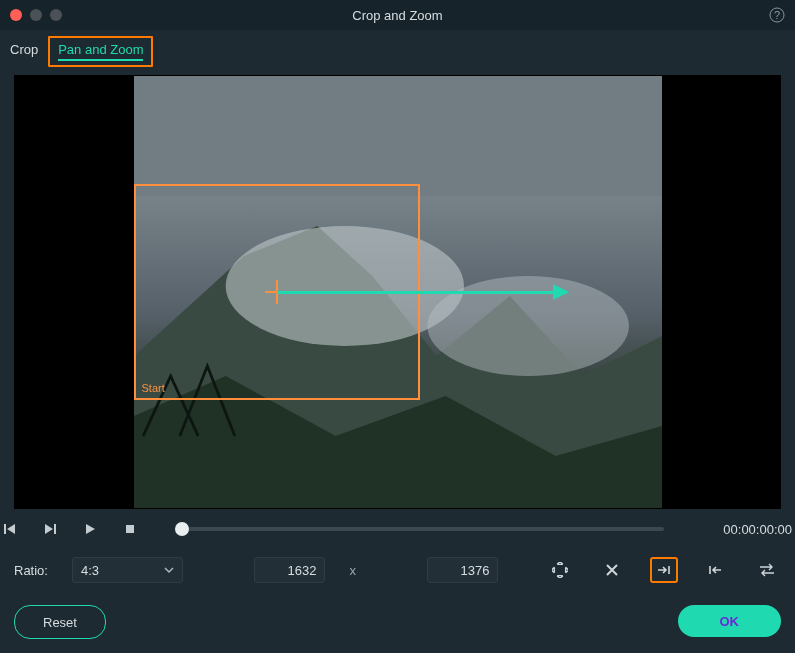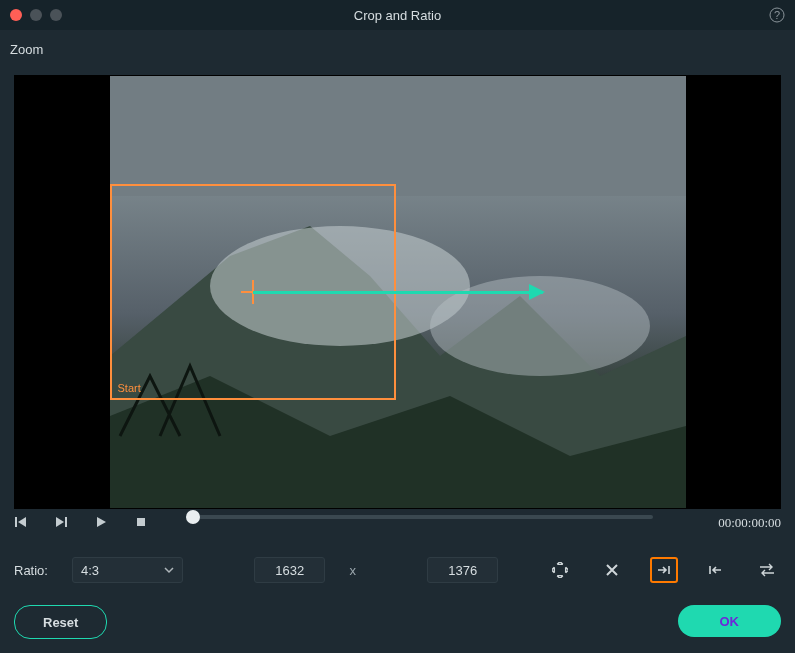--- a/index.html
+++ b/index.html
@@ -18,21 +18,21 @@
   .help { position:absolute; right:10px; top:7px; color:var(--muted); cursor:pointer; }
   .tabs { display:flex; gap:0; padding:6px 0 0 0; }
   .tab { padding:6px 10px 10px; color:var(--text); cursor:pointer; position:relative; }
   .tab.active { color:var(--accent); }
   .tab.active::after { content:""; position:absolute; left:8px; right:8px; bottom:4px;
                        height:2px; background:var(--accent); }
   .tab-highlight { border:2px solid var(--highlight-border); border-radius:1px;
                    padding:4px 8px 8px; color:var(--accent); }
   .stage { margin:8px 14px 0; height:434px; background:#000; display:flex;
            align-items:center; justify-content:center; position:relative; }
-  .video { width:576px; height:432px; position:relative; overflow:hidden;
+  .video { width:528px; height:432px; position:relative; overflow:hidden;
            background:linear-gradient(#6f7a80 0%,#6f7a80 25%,#7a868c 25%,#566069 55%,
                      #2e3b33 75%,#1e2a20 100%); }
   
   .video svg { position:absolute; inset:0; width:100%; height:100%; }
   .frame { position:absolute; border:2px solid; }
   .frame-start { left:0; top:108px; width:286px; height:216px; border-color:var(--orange);}
   .frame-end   { left:290px; top:108px; width:286px; height:216px; border-color:var(--accent);}
   .lbl { position:absolute; left:6px; bottom:4px; font-size:11px; }
   .frame-start .lbl { color:var(--orange); }
   .frame-end .lbl   { color:var(--accent); }
@@ -47,68 +47,69 @@
   .arrow::after{ content:""; position:absolute; right:-2px; top:-7px;
     border-left:16px solid var(--accent); border-top:8px solid transparent;
     border-bottom:8px solid transparent; }
   
   .br { position:absolute; width:14px; height:14px; border:2px solid currentColor; }
   .tl{top:-2px;left:-2px;border-right:none;border-bottom:none;}
   .tr{top:-2px;right:-2px;border-left:none;border-bottom:none;}
   .bl{bottom:-2px;left:-2px;border-right:none;border-top:none;}
   .brr{bottom:-2px;right:-2px;border-left:none;border-top:none;}
   .frame-start .br{color:var(--orange);} .frame-end .br{color:var(--accent);}
-  .transport { display:flex; align-items:flex-start; gap:26px; margin:6px 14px 0;
-               height:28px;font-family:Liberation Serif, serif; }
+  .transport { display:flex; align-items:center; gap:26px; margin:6px 3px 0;
+               height:28px; }
   .tbtn { color:#c4ccd0; cursor:pointer; display:flex; }
   .tslider { flex:1; height:4px; background:#3a4850; border-radius:2px; position:relative;
              margin:0 12px; }
   .tslider .thumb { position:absolute; left:0; top:-5px; width:14px; height:14px;
                     border-radius:50%; background:#e9eef0; }
   .timecode { color:var(--text); font-variant-numeric:tabular-nums; min-width:90px;
               text-align:right; }
   .ratio-row { display:flex; align-items:center; gap:24px; margin:14px 14px 0; }
   .ratio-row .label { color:var(--text); }
   .select, .numbox { background:#232f37; border:1px solid #2f3c44; height:26px;
                      border-radius:3px; color:var(--text); display:flex;
                      align-items:center; padding:0 8px; }
   .select{width:112px;justify-content:space-between;cursor:pointer;}
-  .numbox{width:72px;justify-content:center;margin-left:47px;}
+  .numbox{width:72px;justify-content:flex-end;margin-left:47px;}
   .x { color:var(--muted); }
   .spacer{flex:1;}
   .iconbtn { width:28px; height:26px; display:flex; align-items:center;
              justify-content:center; color:#cfd6d9; cursor:pointer; border-radius:3px; }
   .iconbtn.boxed { border:2px solid var(--highlight-border); }
   .footer { position:absolute; bottom:14px; left:14px; right:14px; display:flex;
             justify-content:space-between; }
   .btn { height:32px; border-radius:16px; padding:16px 28px; display:flex;
-         align-items:center; cursor:pointer; font-size:13px;font-weight:bold; }
+         align-items:center; cursor:pointer; font-size:13px; }
   .btn-reset { border:1.5px solid var(--accent); color:var(--text); background:transparent;}
   .btn-ok { background:var(--accent); color:#6d28d9; font-weight:700; padding:7px 42px; }
 </style>
 </head>
 <body>
 
 <div class="titlebar">
   <div class="traffic">
     <span class="t-red"></span>
     <span class="t-gray1"></span>
     <span class="t-gray2"></span>
   </div>
-  <div class="title">Crop and Ratio</div>
+  <div class="title">Crop and Zoom</div>
   <div class="help">
     <svg width="16" height="16" viewBox="0 0 16 16">
         <circle cx="8" cy="8" r="7" fill="none" stroke="#8a949a" stroke-width="1"></circle>
         <text x="8" y="12" text-anchor="middle" font-size="11" fill="#8a949a">?</text>
       </svg>
   </div>
 </div>
 
 <div class="tabs">
-  <div class="tab">Zoom</div>
+  <div class="tab">Crop</div>
+  <div class="tab active tab-highlight">Pan and Zoom</div>
 </div>
 
 <div class="stage">
   <div class="video">
     <svg viewBox="0 0 576 432" preserveAspectRatio="none">
       <rect width="576" height="120" fill="#727d83"></rect>
       <path d="M0,280 L60,230 L120,180 L200,150 L260,200 L330,280 L410,220 L490,300 L576,260 L576,432 L0,432 Z" fill="#394a42"></path>
       <path d="M0,340 L100,300 L220,360 L340,320 L460,380 L576,350 L576,432 L0,432 Z" fill="#203126"></path>
       <ellipse cx="230" cy="210" rx="130" ry="60" fill="#c7cfd2" opacity="0.55"></ellipse>
       <ellipse cx="430" cy="250" rx="110" ry="50" fill="#b9c2c6" opacity="0.45"></ellipse>

